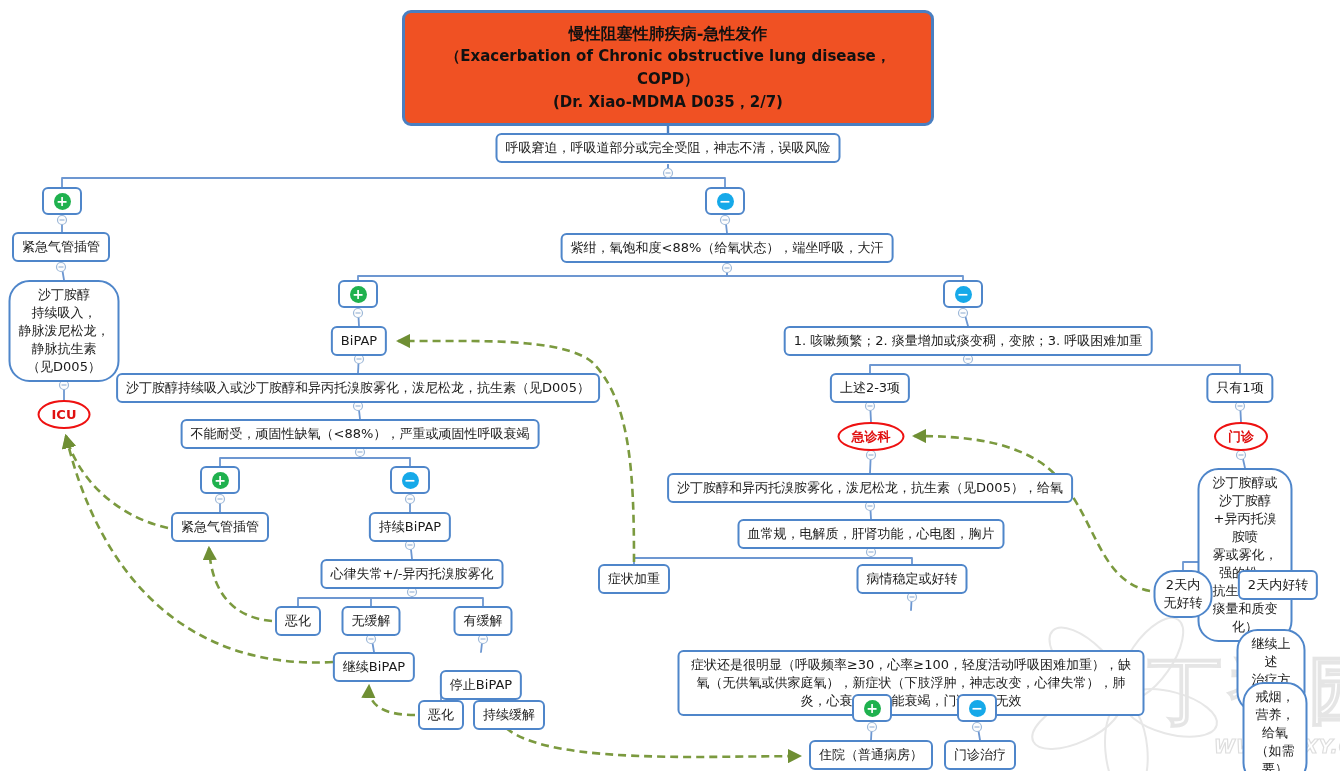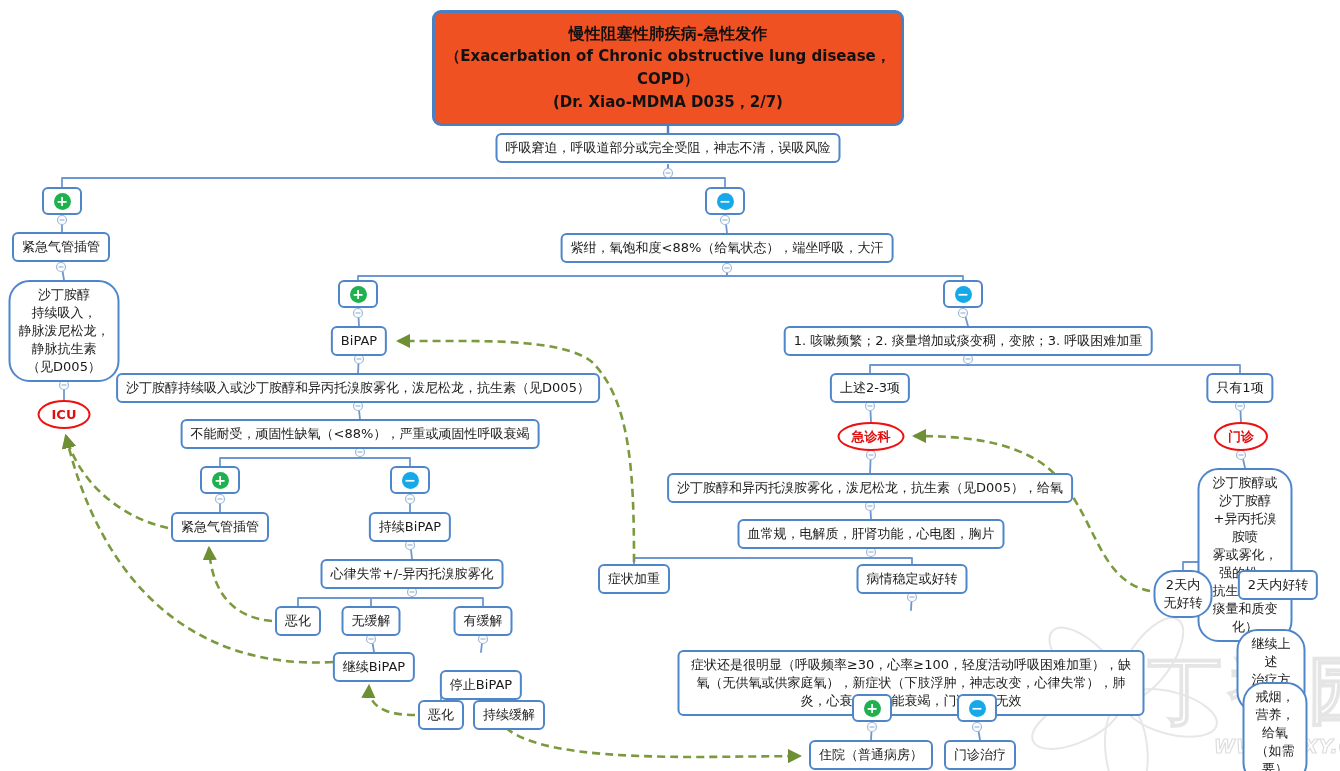--- a/index.html
+++ b/index.html
@@ -8,21 +8,21 @@
   svg.layer{position:absolute;left:0;top:0;pointer-events:none;}
   #wm{z-index:0;}
   #links{z-index:1;}
   .node,.toggle,.terminal,#title-box{position:absolute;z-index:2;box-sizing:border-box;}
   .node{transform:translateX(-50%);background:#fff;border:2px solid #4f86ca;border-radius:6px;
         padding:4px 8px;font-size:13px;line-height:18px;color:#1a1a1a;white-space:nowrap;
         text-align:center;font-weight:500;}
   .node.multiline{white-space:pre-line;border-radius:21px;}
   .node.wrap{white-space:normal;margin-top:40px;}
   #title-box{transform:translateX(-50%);background:#f05123;border:3px solid #4a7fc1;border-radius:9px;
-        width:472px;padding:9px 10px;text-align:center;color:#111;}
+        width:532px;padding:9px 10px;text-align:center;color:#111;}
   #title-box .t1{font-size:16px;font-weight:bold;line-height:23px;}
   #title-box .t2,#title-box .t3{font-size:15px;font-weight:bold;line-height:23px;}
   .toggle{transform:translateX(-50%);width:40px;height:28px;background:#fff;border:2px solid #4f86ca;
         border-radius:6px;display:flex;align-items:center;justify-content:center;}
   .tg{display:block;width:17px;height:17px;border-radius:50%;color:#fff;font-size:14px;font-weight:bold;
         line-height:16px;text-align:center;}
   .tg.plus{background:#1fb14e;}
   .tg.minus{background:#16a9e9;}
   .terminal{transform:translateX(-50%);background:#fff;border:2.5px solid #ee1111;border-radius:50%;
         padding:4px 12px;color:#e01010;font-size:13px;line-height:17px;font-weight:600;white-space:nowrap;}

